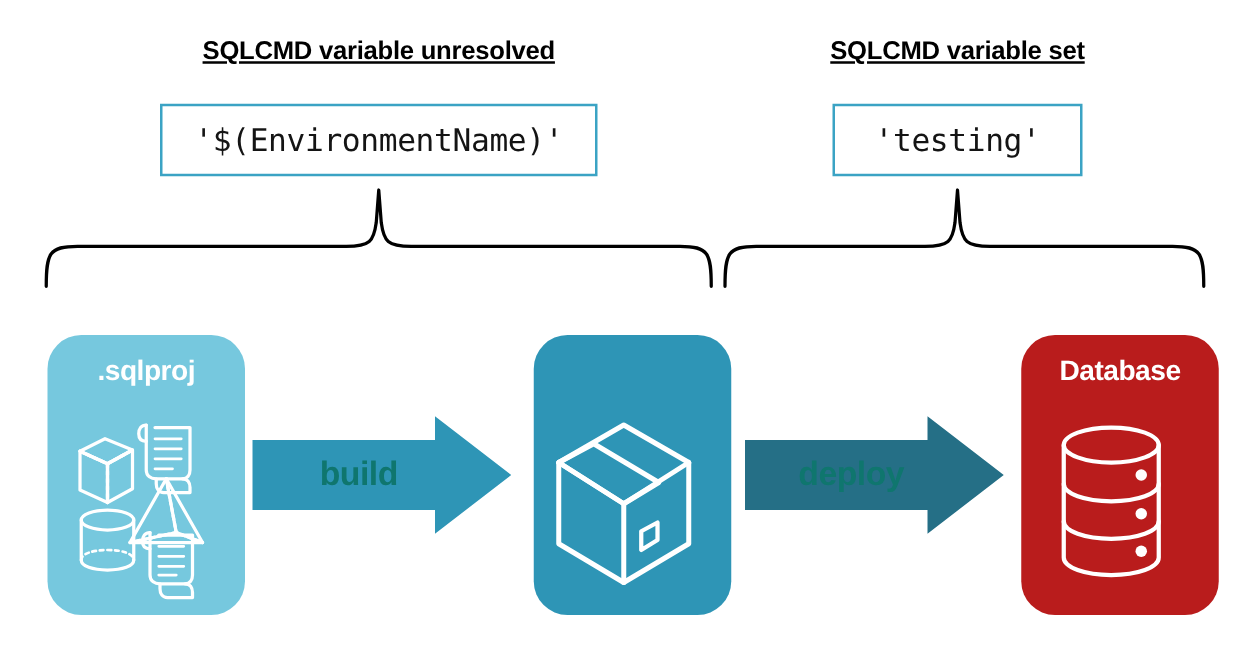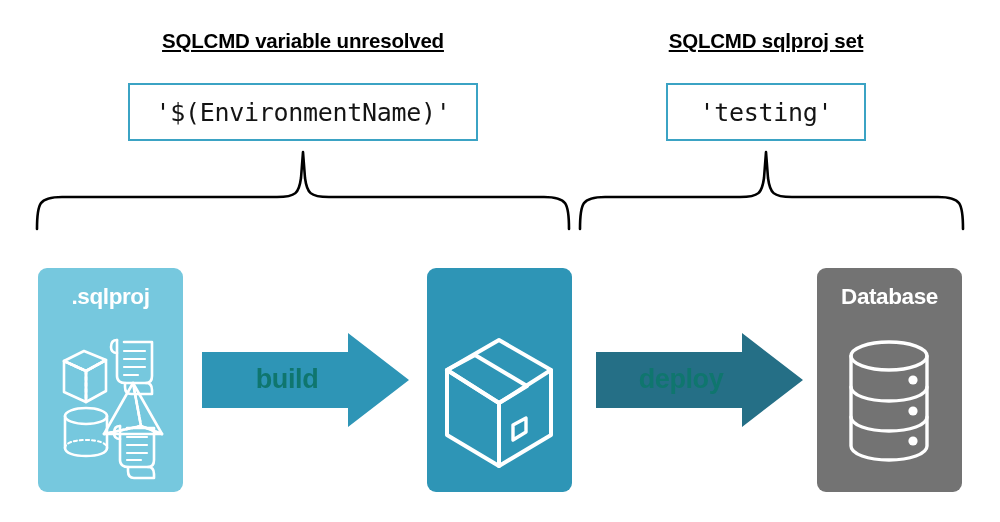--- a/index.html
+++ b/index.html
@@ -53,28 +53,28 @@
     color: #141414;
     letter-spacing: -0.3px;
     white-space: nowrap;
   }
   #code-box-left  { left: 128px; top: 83px; width: 350px; height: 58px; }
   #code-box-right { left: 666px; top: 83px; width: 200px; height: 58px; }
 
   
   .stage {
     position: absolute;
-    border-radius: 9px;
+    border-radius: 27px;
     top: 268px;
-    width: 145px;
+    width: 158px;
     height: 224px;
   }
   #stage-sqlproj  { left: 38px;  background: #76C8DE; }
   #stage-dacpac   { left: 427px; background: #2E95B6; }
-  #stage-database { left: 817px; background: #737373; }
+  #stage-database { left: 817px; background: #b91c1c; }
 
   .stage-label {
     position: absolute;
     top: 18px;
     left: 0;
     width: 100%;
     text-align: center;
     font-family: "Liberation Sans", sans-serif;
     font-weight: bold;
     font-size: 22.5px;
@@ -117,21 +117,21 @@
     pointer-events: none;
   }
 </style>
 </head>
 <body>
 
 <div id="canvas">
 
   <div class="heading" id="heading-left">SQLCMD variable unresolved</div>
 
-  <div class="heading" id="heading-right">SQLCMD sqlproj set</div>
+  <div class="heading" id="heading-right">SQLCMD variable set</div>
 
   <div class="code-box" id="code-box-left">'$(EnvironmentName)'</div>
 
   <div class="code-box" id="code-box-right">'testing'</div>
 
   <svg width="1000" height="522" viewBox="0 0 1000 522" style="position:absolute;left:0;top:0;pointer-events:none;">
 
     <g>
       <path d="M 37 229
                C 37 203, 39 197, 62 197

